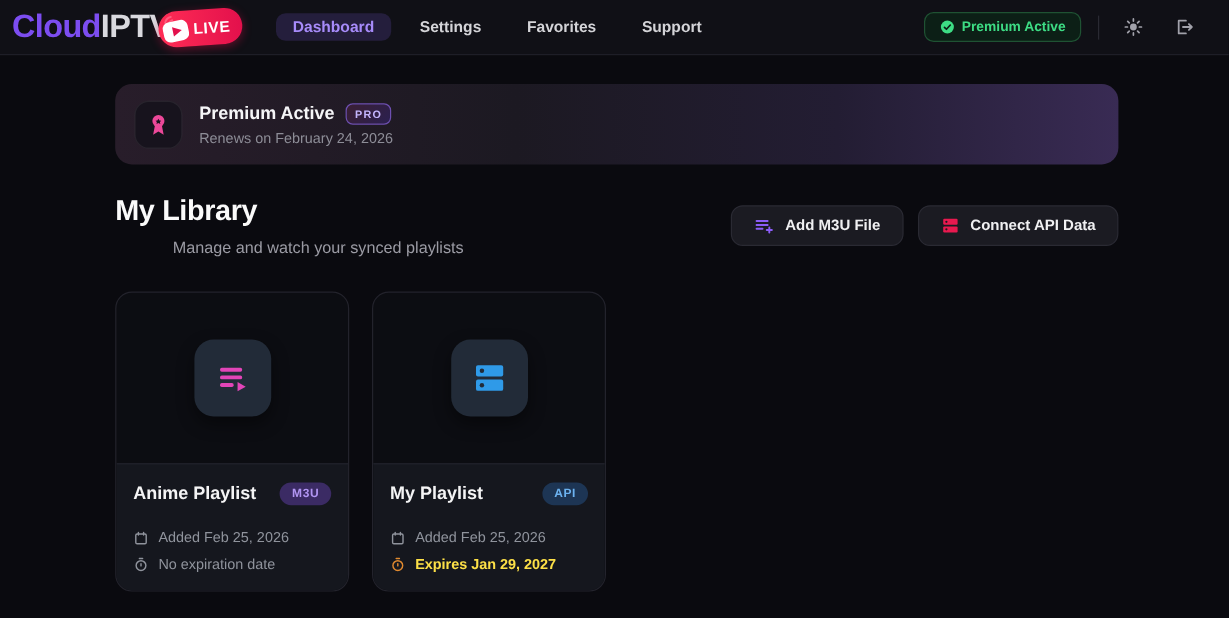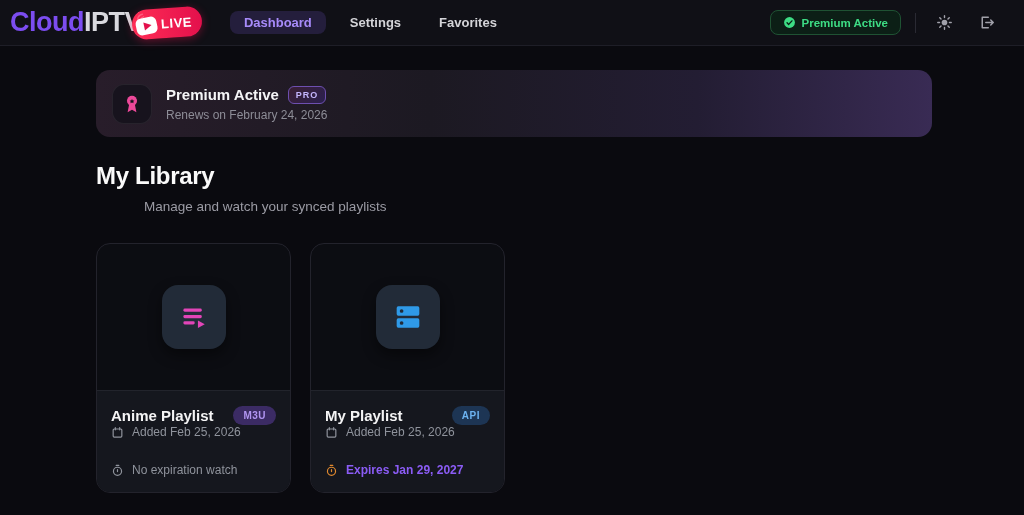--- a/index.html
+++ b/index.html
@@ -102,23 +102,23 @@
   }
   .card-info { flex: 1; background: #15171e; border-top: 1px solid #22242c; padding: 15px 14px; }
   .card-title-row { display: flex; align-items: center; justify-content: space-between; }
   .card-title { font-size: 15px; font-weight: 800; color: #f4f4f5; }
   .type-badge {
     font-size: 10px; font-weight: 800; letter-spacing: 0.5px;
     border-radius: 999px; padding: 4px 10px;
   }
   .type-badge.m3u { background: #3b2b64; color: #b195f2; }
   .type-badge.api { background: #1d3554; color: #6cb2f0; }
-  .card-meta { display: flex; flex-direction: column; gap: 24px; }
+  .card-meta { margin-top: 20px; display: flex; flex-direction: column; gap: 8px; }
   .meta-row { display: flex; align-items: center; gap: 8px; font-size: 12px; color: #8f939c; }
-  .meta-row.warn { color: #8b5cf6; font-weight: 700; }
+  .meta-row.warn { color: #fde047; font-weight: 700; }
   svg { display: block; }
 </style>
 </head>
 <body>
 
 <header class="navbar">
   <div class="logo">
     <span class="logo-text">
       <span class="logo-cloud">Cloud</span><span class="logo-iptv">IPTV</span>
     </span>
@@ -134,20 +134,21 @@
         </svg>
       </span>
       <span class="live-text">LIVE</span>
     </span>
   </div>
 
   <nav class="nav-links">
     <span class="nav-item active">Dashboard</span>
     <span class="nav-item">Settings</span>
     <span class="nav-item">Favorites</span>
+    <span class="nav-item">Support</span>
   </nav>
 
   <div class="nav-right">
     <div class="premium-pill">
       <span>
         <svg width="13" height="13" viewBox="0 0 24 24">
           <circle cx="12" cy="12" r="10" fill="#3ddc84"></circle>
           <path d="M7.5 12.5 l3 3 L16.5 9" stroke="#0c1f16" stroke-width="2.6" fill="none" stroke-linecap="round" stroke-linejoin="round"></path>
         </svg>
       </span>
@@ -191,20 +192,42 @@
         <span class="pro-badge">PRO</span>
       </div>
       <div class="banner-sub">Renews on February 24, 2026</div>
     </div>
   </section>
 
   <section class="library-header">
     <div>
       <h1 class="library-title">My Library</h1>
       <div class="library-sub">Manage and watch your synced playlists</div>
+    </div>
+    <div class="header-actions">
+      <button class="action-btn">
+        <span>
+          <svg width="17" height="17" viewBox="0 0 24 24" stroke="#8b5cf6" fill="none" stroke-width="2.3" stroke-linecap="round">
+            <path d="M3.5 6 H16.5 M3.5 10.5 H16.5 M3.5 15 H10.5"></path>
+            <path d="M15.5 16.5 H21.5 M18.5 13.5 V19.5"></path>
+          </svg>
+        </span>
+        <span>Add M3U File</span>
+      </button>
+      <button class="action-btn">
+        <span>
+          <svg width="16" height="16" viewBox="0 0 24 24">
+            <rect x="3" y="3.5" width="18" height="7.5" rx="1.5" fill="#e8194f"></rect>
+            <rect x="3" y="13" width="18" height="7.5" rx="1.5" fill="#e8194f"></rect>
+            <circle cx="7" cy="7.2" r="1.4" fill="#1b1b22"></circle>
+            <circle cx="7" cy="16.7" r="1.4" fill="#1b1b22"></circle>
+          </svg>
+        </span>
+        <span>Connect API Data</span>
+      </button>
     </div>
   </section>
 
   <section class="cards">
 
     <article class="card">
       <div class="card-thumb">
         <div class="card-icon-tile">
           <span>
             <svg width="34" height="34" viewBox="0 0 24 24" fill="#e245b8">
@@ -231,21 +254,21 @@
             </span>
             <span>Added Feb 25, 2026</span>
           </div>
           <div class="meta-row">
             <span>
               <svg width="13" height="13" viewBox="0 0 24 24" fill="none" stroke="#8f939c" stroke-width="2.2" stroke-linecap="round">
                 <circle cx="12" cy="13.5" r="7.5"></circle>
                 <path d="M12 10.5 v3.5 M9.5 2.5 h5"></path>
               </svg>
             </span>
-            <span>No expiration watch</span>
+            <span>No expiration date</span>
           </div>
         </div>
       </div>
     </article>
 
     <article class="card">
       <div class="card-thumb">
         <div class="card-icon-tile">
           <span>
             <svg width="32" height="32" viewBox="0 0 24 24">

